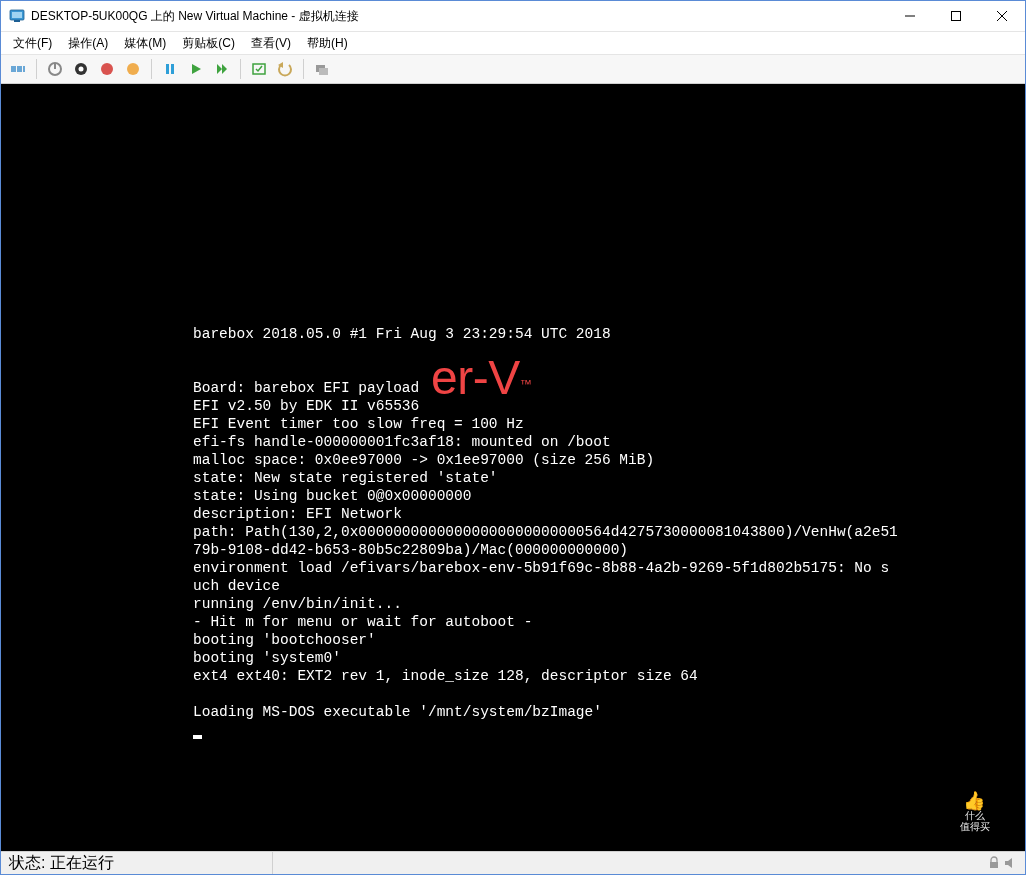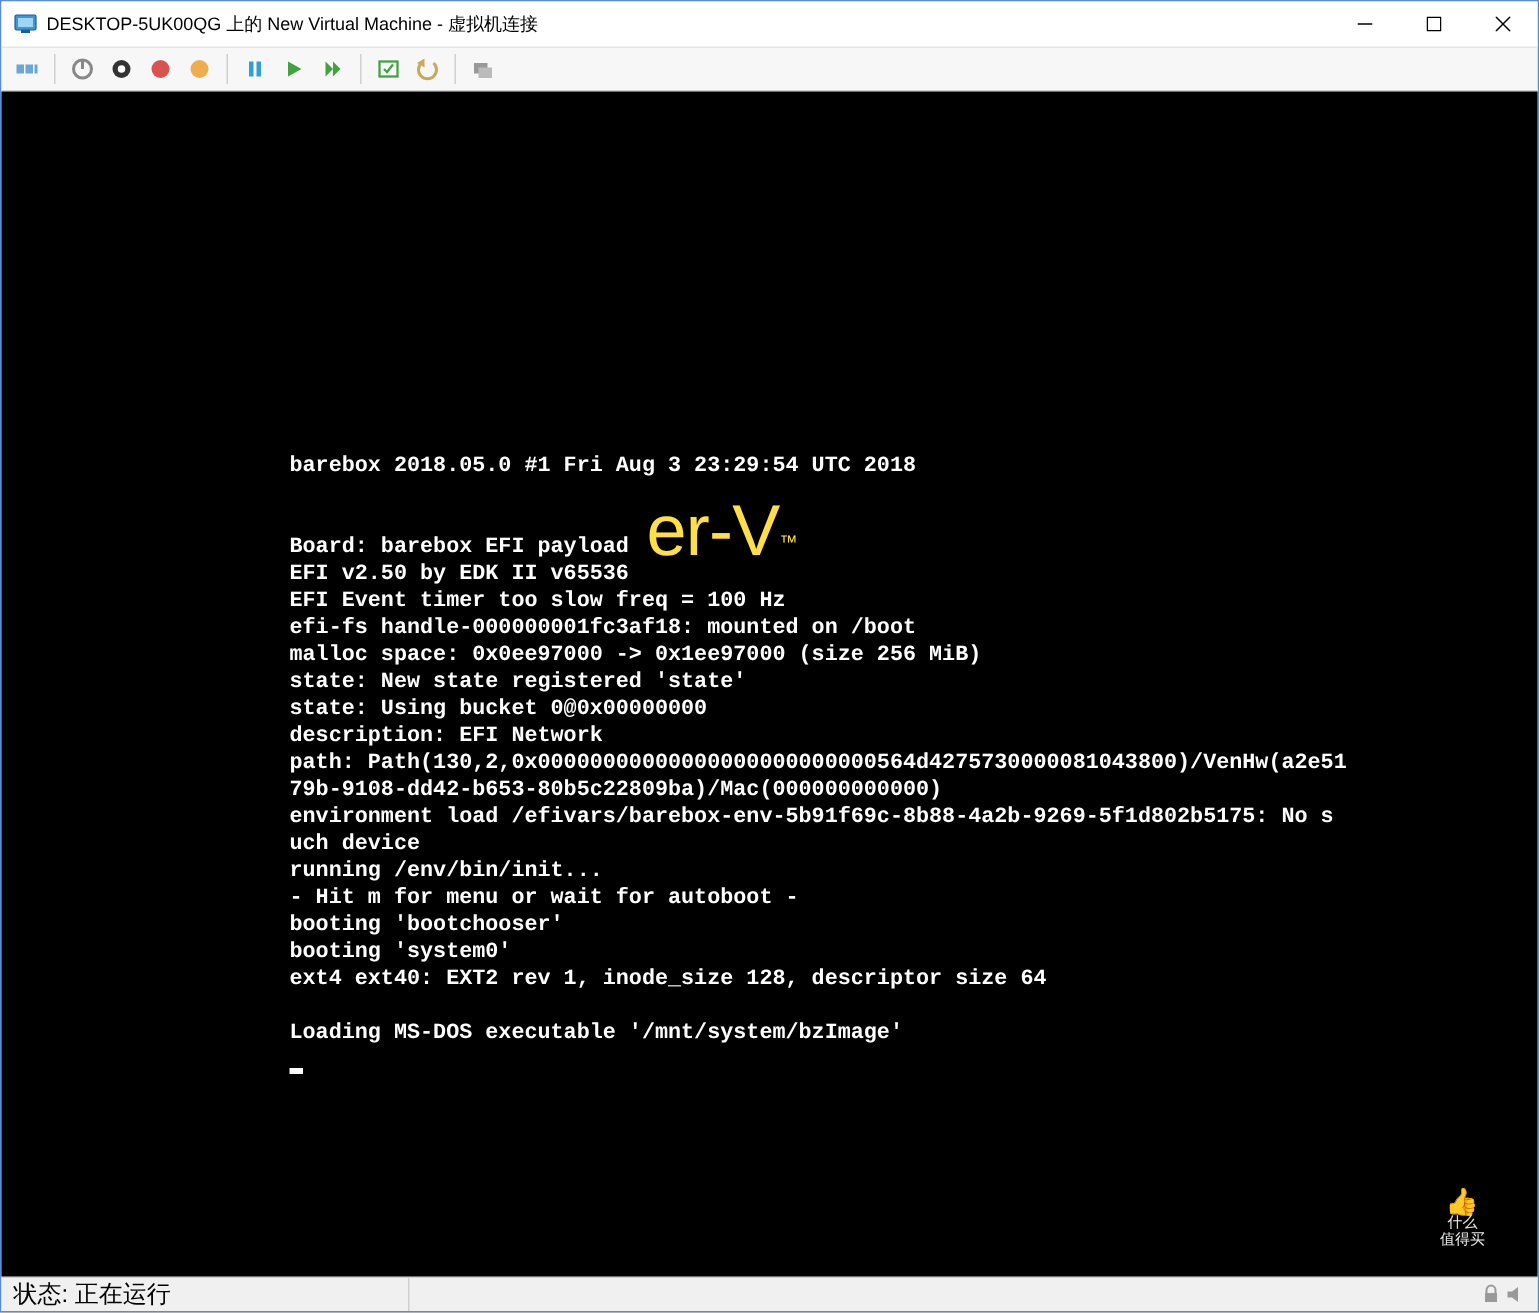--- a/index.html
+++ b/index.html
@@ -13,23 +13,23 @@
   
   .menubar{height:22px;display:flex;align-items:center;background:#fff;padding:0 4px;border-bottom:1px solid #e5e5e5;}
   .menubar .menu-item{padding:2px 8px;font-size:12px;cursor:default;}
   
   .toolbar{height:28px;display:flex;align-items:center;background:#f7f7f7;padding:0 6px;border-bottom:1px solid #d0d0d0;gap:4px;}
   .tool-btn{width:22px;height:22px;display:flex;align-items:center;justify-content:center;border-radius:2px;}
   .tool-sep{width:1px;height:20px;background:#d0d0d0;margin:0 3px;}
   .toolbar svg{display:block;}
   
   .console{flex:1;background:#000;color:#fff;font-family:"Consolas","Courier New",monospace;font-size:14.5px;line-height:18px;white-space:pre;overflow:hidden;position:relative;padding:2px;}
-  .console .watermark{position:absolute;left:430px;top:285px;font-family:"Segoe UI",Arial,sans-serif;font-size:48px;color:#fde047;font-weight:300;letter-spacing:-0.5px;}
+  .console .watermark{position:absolute;left:430px;top:285px;font-family:"Segoe UI",Arial,sans-serif;font-size:48px;color:#ef4444;font-weight:300;letter-spacing:-0.5px;}
   .console .watermark sup{font-size:12px;vertical-align:top;position:relative;top:6px;}
-  .console .term-lines{position:relative;z-index:2;padding-top:185px;padding-left:190px;font-weight:bold;}
+  .console .term-lines{position:relative;z-index:2;padding-top:185px;padding-left:190px;font-weight:normal;}
   .console .cursor{display:inline-block;width:9px;height:4px;background:#fff;margin-top:2px;vertical-align:bottom;}
   
   .statusbar{height:22px;border-top:1px solid #d0d0d0;display:flex;align-items:center;font-size:16px;background:#f0f0f0;}
   .statusbar .status-text{padding:0 8px;}
   .statusbar .status-sep{width:1px;height:100%;background:#d0d0d0;margin-left:150px;}
   .statusbar .spacer{flex:1;}
   .statusbar .status-icons{display:flex;align-items:center;gap:2px;padding-right:8px;color:#888;}
   
   .overlay-badge{position:absolute;right:16px;bottom:28px;width:68px;height:68px;border-radius:50%;background:rgba(0,0,0,0.55);display:flex;flex-direction:column;align-items:center;justify-content:center;color:#e8e8e8;font-size:10px;font-family:"Microsoft YaHei",sans-serif;line-height:1.1;}
   .overlay-badge .hand{font-size:18px;line-height:1;}
@@ -60,20 +60,28 @@
         </svg>
     </div>
     <div class="win-btn close">
       <svg width="10" height="10">
           <line x1="0" y1="0" x2="10" y2="10" stroke="#000" stroke-width="1"></line>
           <line x1="10" y1="0" x2="0" y2="10" stroke="#000" stroke-width="1"></line>
         </svg>
     </div>
   </div>
 
+  <div class="menubar">
+    <span class="menu-item">文件(F)</span>
+    <span class="menu-item">操作(A)</span>
+    <span class="menu-item">媒体(M)</span>
+    <span class="menu-item">剪贴板(C)</span>
+    <span class="menu-item">查看(V)</span>
+    <span class="menu-item">帮助(H)</span>
+  </div>
 
   <div class="toolbar">
     <div class="tool-btn">
       <svg width="16" height="16">
           <rect x="1" y="5" width="5" height="6" fill="#6aa7d6"></rect>
           <rect x="7" y="5" width="5" height="6" fill="#6aa7d6"></rect>
           <rect x="13" y="5" width="2" height="6" fill="#6aa7d6"></rect>
         </svg>
     </div>
     <div class="tool-sep"></div>

